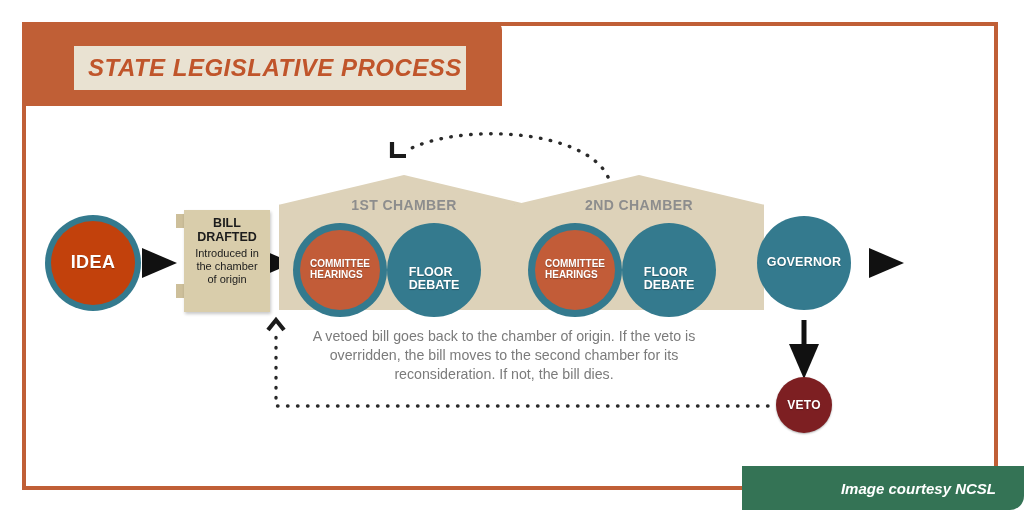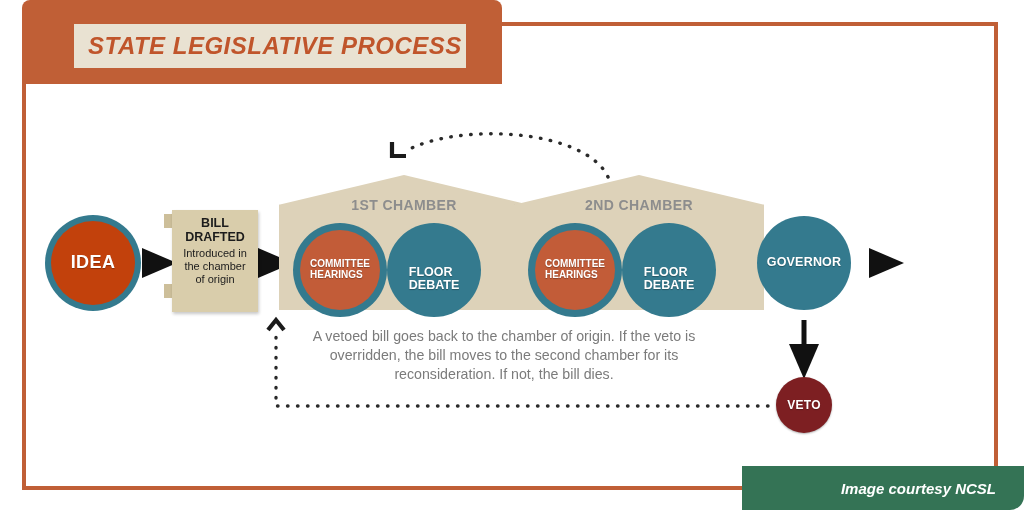--- a/index.html
+++ b/index.html
@@ -7,21 +7,21 @@
   #stage{position:relative;width:1024px;height:512px;background:#ffffff;}
 
   
   #frame{
     position:absolute;left:22px;top:22px;width:976px;height:468px;
     border:4px solid #c05f36;box-sizing:border-box;background:#ffffff;
   }
 
   
   #title-tab{
-    position:absolute;left:22px;top:0;width:480px;height:84px;
+    position:absolute;left:22px;top:22px;width:480px;height:84px;
     background:#c05f36;border-radius:8px 8px 0 0;
   }
   #title-inner{
     position:absolute;left:52px;top:24px;width:392px;height:44px;
     background:#e9e2d2;
     display:flex;align-items:center;
   }
   #title-text{
     font-size:24px;font-weight:bold;font-style:italic;color:#c0552b;
     letter-spacing:.5px;padding-left:14px;white-space:nowrap;
@@ -46,21 +46,21 @@
     text-shadow:0 1px 1px rgba(0,0,0,.30);white-space:pre-line;
   }
 
   
   #idea{left:45px;top:215px;width:96px;height:96px;background:#347a8e;}
   #idea-in{position:absolute;left:6px;top:6px;width:84px;height:84px;border-radius:50%;
            background:#c2410c;display:flex;align-items:center;justify-content:center;}
   #idea-in .circ-label{font-size:18px;letter-spacing:.4px;}
 
   
-  #bill{left:164px;top:210px;width:94px;height:106px;}
+  #bill{left:176px;top:210px;width:94px;height:106px;}
   #bill-body{position:absolute;left:8px;top:0;width:86px;height:102px;
              background:#d9cdab;box-shadow:1px 2px 3px rgba(0,0,0,.22);}
   .fold{position:absolute;left:0;width:12px;height:14px;background:#cdbf9a;}
   #fold-a{top:4px;} #fold-b{top:74px;}
   #bill-text{position:absolute;left:8px;top:6px;width:86px;text-align:center;color:#1c1c1c;}
   #bill-title{font-size:12.5px;font-weight:bold;line-height:1.12;white-space:pre-line;}
   #bill-sub{font-size:11px;line-height:1.2;margin-top:3px;white-space:pre-line;}
 
   
   .house{width:250px;height:135px;top:175px;}

